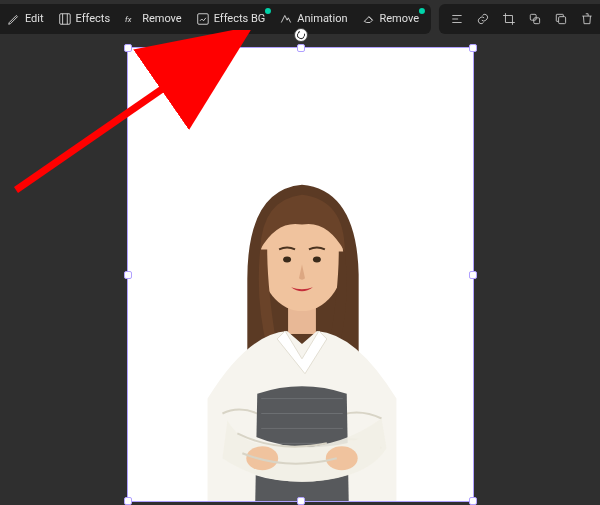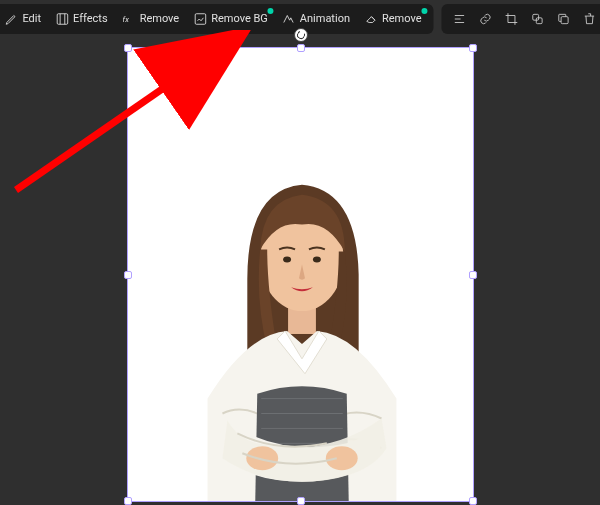--- a/index.html
+++ b/index.html
@@ -156,21 +156,21 @@
       <span>Remove</span>
     </div>
 
     <div class="tb-btn">
       <span class="ic">
         <svg viewBox="0 0 24 24">
             <rect x="3" y="3" width="18" height="18" rx="2"></rect>
             <path d="M7 15l3-3 3 3 4-5"></path>
           </svg>
       </span>
-      <span>Remove BG</span>
+      <span>Effects BG</span>
       <span class="nw-dot"></span>
     </div>
 
     <div class="tb-btn">
       <span class="ic">
         <svg viewBox="0 0 24 24">
             <path d="M4 18l6-12 4 8 2-4 4 8"></path>
           </svg>
       </span>
       <span>Animation</span>

